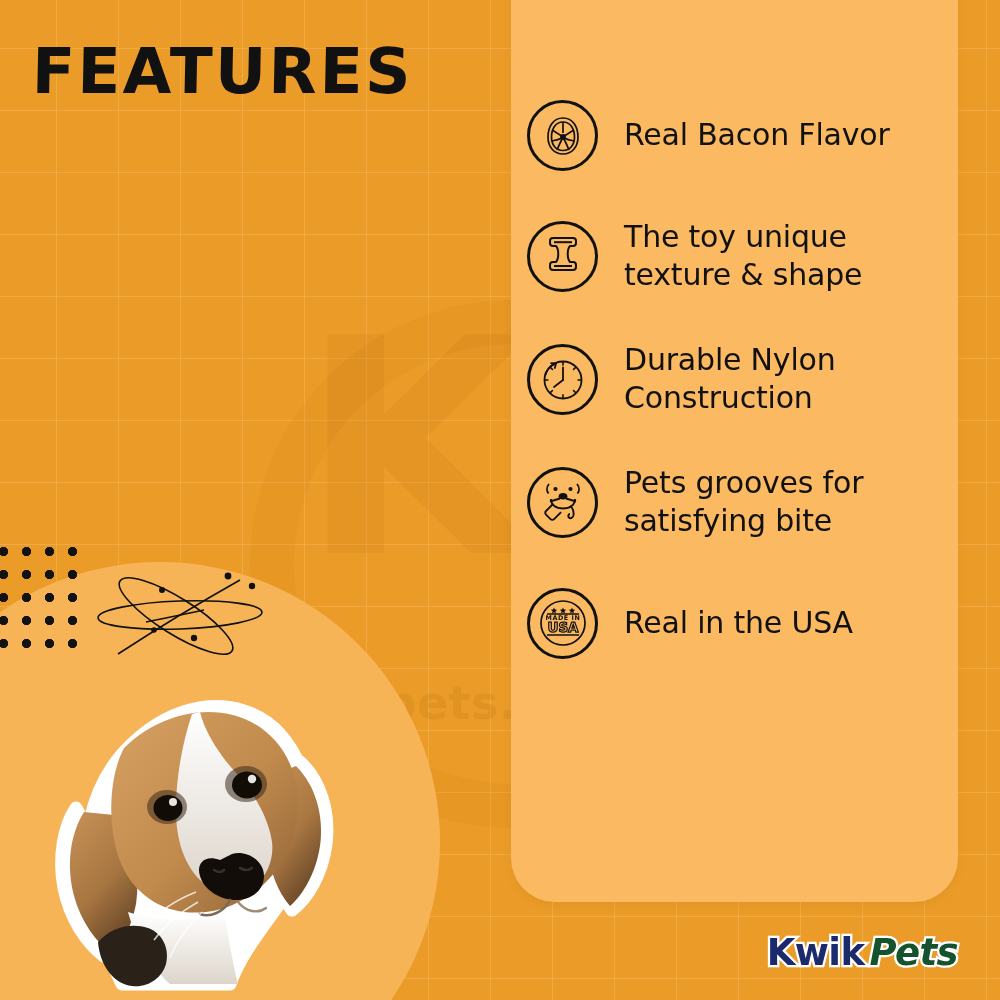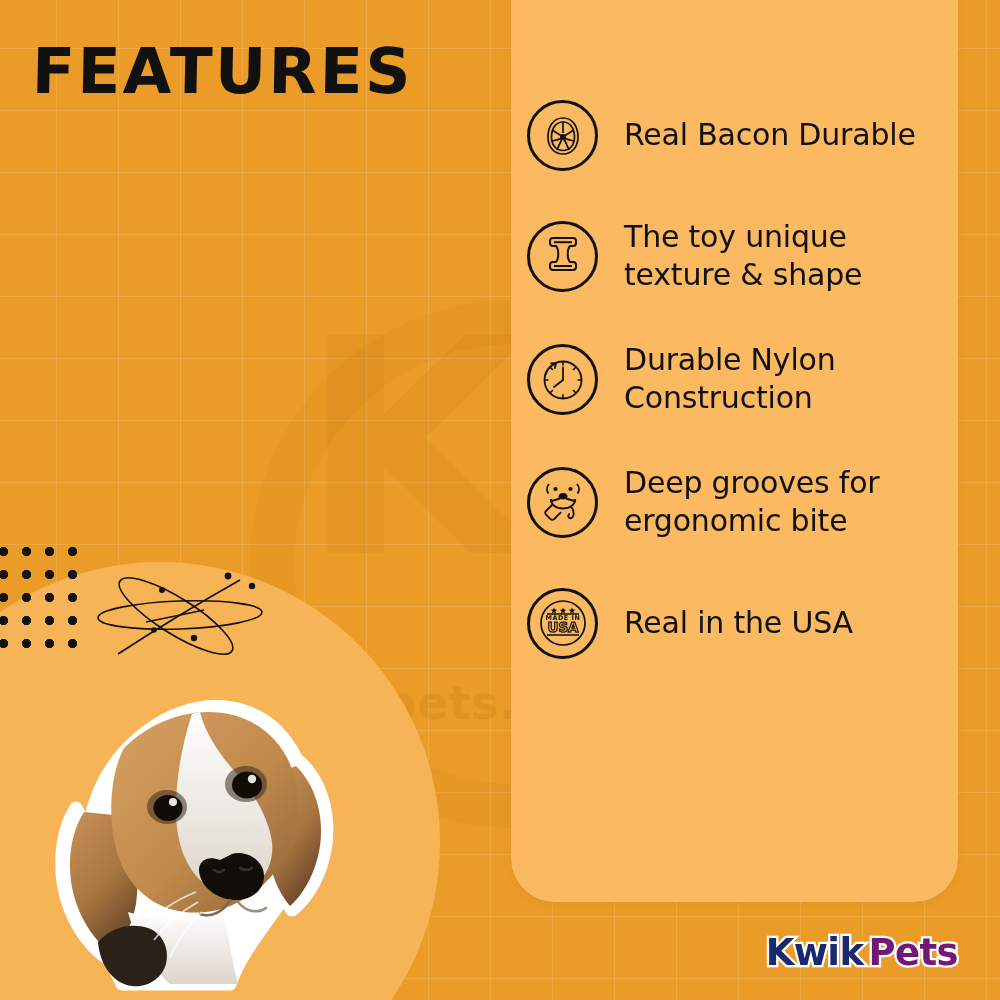--- a/index.html
+++ b/index.html
@@ -100,21 +100,21 @@
   
   .dog-wrap{position:absolute;left:24px;top:612px;width:330px;height:390px;}
   
   .brand{
     position:absolute;right:42px;bottom:26px;
     font-family:"DejaVu Sans",sans-serif;
     font-size:37px;font-weight:bold;letter-spacing:-.6px;
     white-space:nowrap;
   }
   .brand .kwik{color:#1b2a6b;}
-  .brand .pets{color:#701a75;margin-left:5px;}
+  .brand .pets{color:#14532d;margin-left:5px;font-style:italic;}
   .brand span{
     -webkit-text-stroke:4.5px #fff;
     paint-order:stroke fill;
   }
 </style>
 </head>
 <body>
 
 <div id="poster">
 
@@ -157,21 +157,21 @@
           <path d="M23 9 L23 20"></path>
           <path d="M12 17 C17 20 20 22 22 23"></path>
           <path d="M34 17 C29 20 26 22 24 23"></path>
           <path d="M12 28 C17 27 20 26 22 25"></path>
           <path d="M34 28 C29 27 26 26 24 25"></path>
           <path d="M17 37 C19 32 21 28 22 26"></path>
           <path d="M29 37 C27 32 25 28 24 26"></path>
           <circle cx="23" cy="24" r="2.1" fill="#111"></circle>
         </svg>
       </div>
-      <div class="flabel">Real Bacon Durable</div>
+      <div class="flabel">Real Bacon Flavor</div>
     </div>
 
     <div class="feature">
       <div class="ficon">
         <svg width="42" height="44" viewBox="0 0 42 44" fill="none" stroke="#111" stroke-width="2" stroke-linejoin="round">
           <path d="M11 4 h20 a3 3 0 0 1 3 3 v2 a3 3 0 0 1 -3 3 h-3 c-3 3 -3 13 0 16 h3 a3 3 0 0 1 3 3 v2 a3 3 0 0 1 -3 3 H11 a3 3 0 0 1 -3 -3 v-2 a3 3 0 0 1 3 -3 h3 c3 -3 3 -13 0 -16 h-3 a3 3 0 0 1 -3 -3 V7 a3 3 0 0 1 3 -3Z"></path>
           <path d="M12 8.2 h18"></path>
           <path d="M12 32 h18"></path>
         </svg>
       </div>
@@ -208,21 +208,21 @@
           <path d="M37 5 C39.5 8 39.5 12 37.5 14.5"></path>
           <circle cx="15.5" cy="10" r="2.1" fill="#111" stroke="none"></circle>
           <circle cx="30.5" cy="10" r="2.1" fill="#111" stroke="none"></circle>
           <path d="M23 14 c-3 0 -4.5 1.8 -4.5 3.4 c0 1.8 2 3 4.5 3 c2.5 0 4.5 -1.2 4.5 -3 C27.5 15.8 26 14 23 14Z" fill="#111" stroke="none"></path>
           <path d="M11 20 c0 6 5 9.5 12 9.5 c7 0 12 -3.5 12 -9.5"></path>
           <path d="M10 22.5 l10 -3 M36 22.5 l-10 -3"></path>
           <path d="M13 25 l-7 7 a2.5 2.5 0 0 0 0 3.6 l4.5 4.5 a2.5 2.5 0 0 0 3.6 0 l7 -7"></path>
           <path d="M30 27 c3 2 4 5 3.5 9 c-.4 3 -3 4 -4.5 2.5 c-1.4 -1.4 -.5 -3.5 1 -3.5"></path>
         </svg>
       </div>
-      <div class="flabel">Deep grooves for ergonomic bite</div>
+      <div class="flabel">Pets grooves for satisfying bite</div>
     </div>
 
     <div class="feature">
       <div class="ficon">
         <svg width="56" height="56" viewBox="0 0 56 56" fill="none" stroke="#111" stroke-width="1.7">
           <circle cx="28" cy="28" r="22"></circle>
           <path d="M12 19 h32 M12 40 h32"></path>
           <g fill="#111" stroke="none">
             <path d="M19 12.5 l.9 2.1 2.3.2 -1.75 1.5 .55 2.2 -2 -1.2 -2 1.2 .55 -2.2 -1.75 -1.5 2.3 -.2Z"></path>
             <path d="M28 12.5 l.9 2.1 2.3.2 -1.75 1.5 .55 2.2 -2 -1.2 -2 1.2 .55 -2.2 -1.75 -1.5 2.3 -.2Z"></path>

